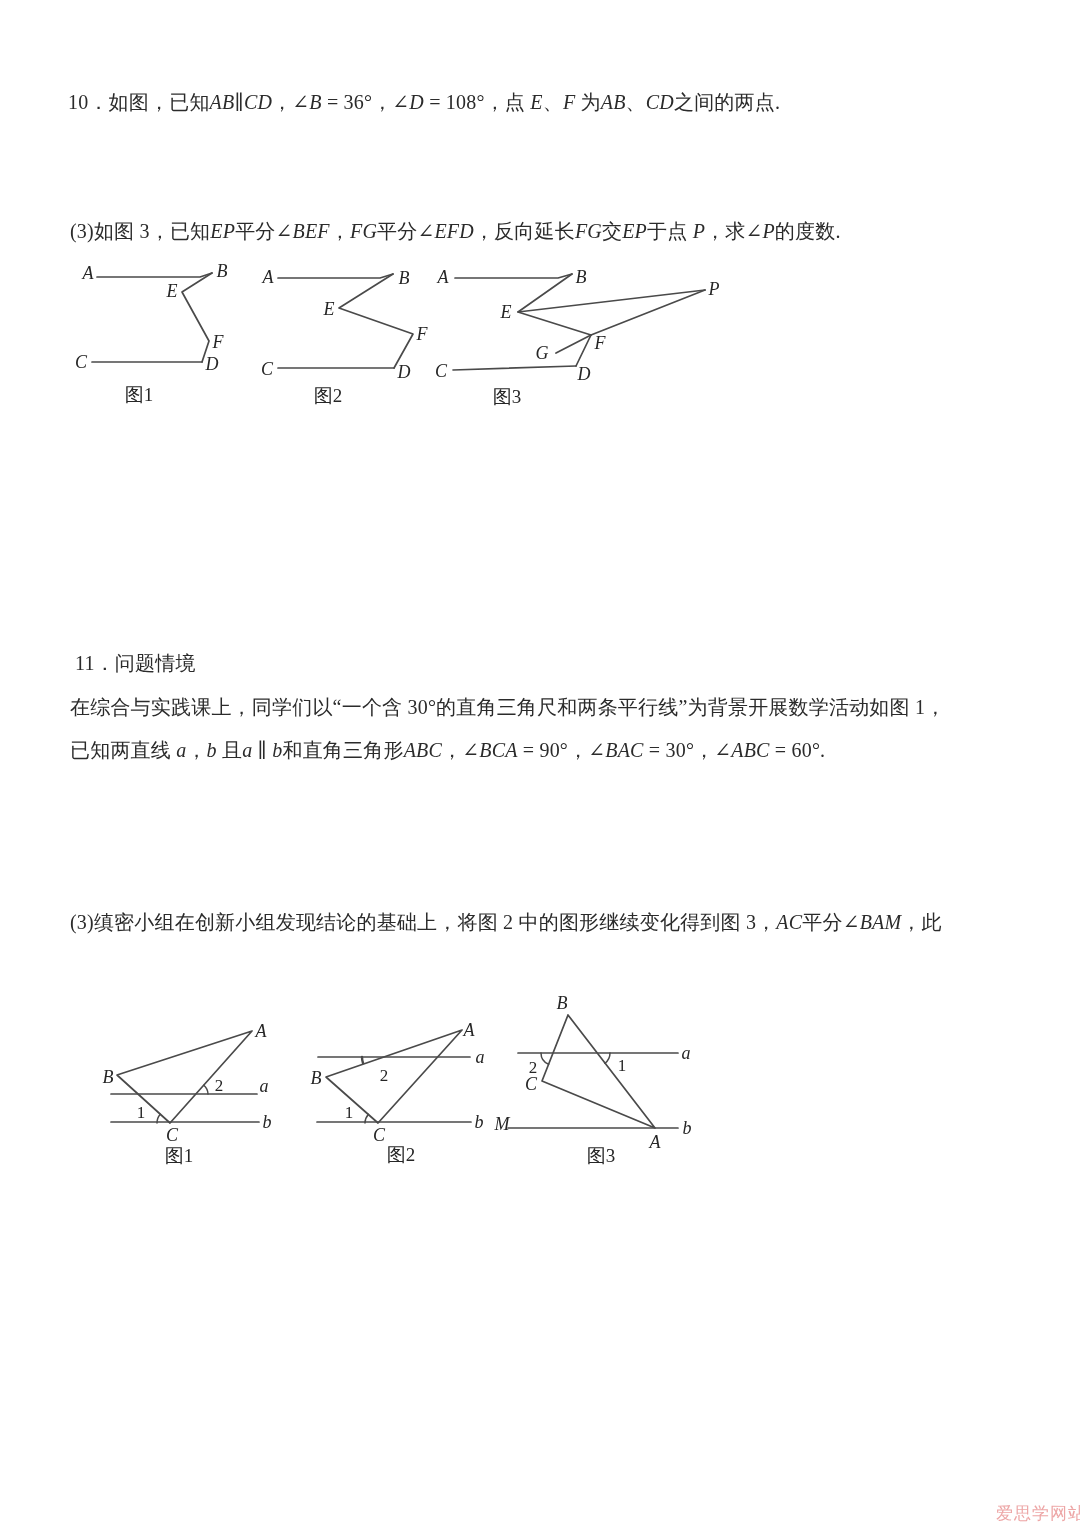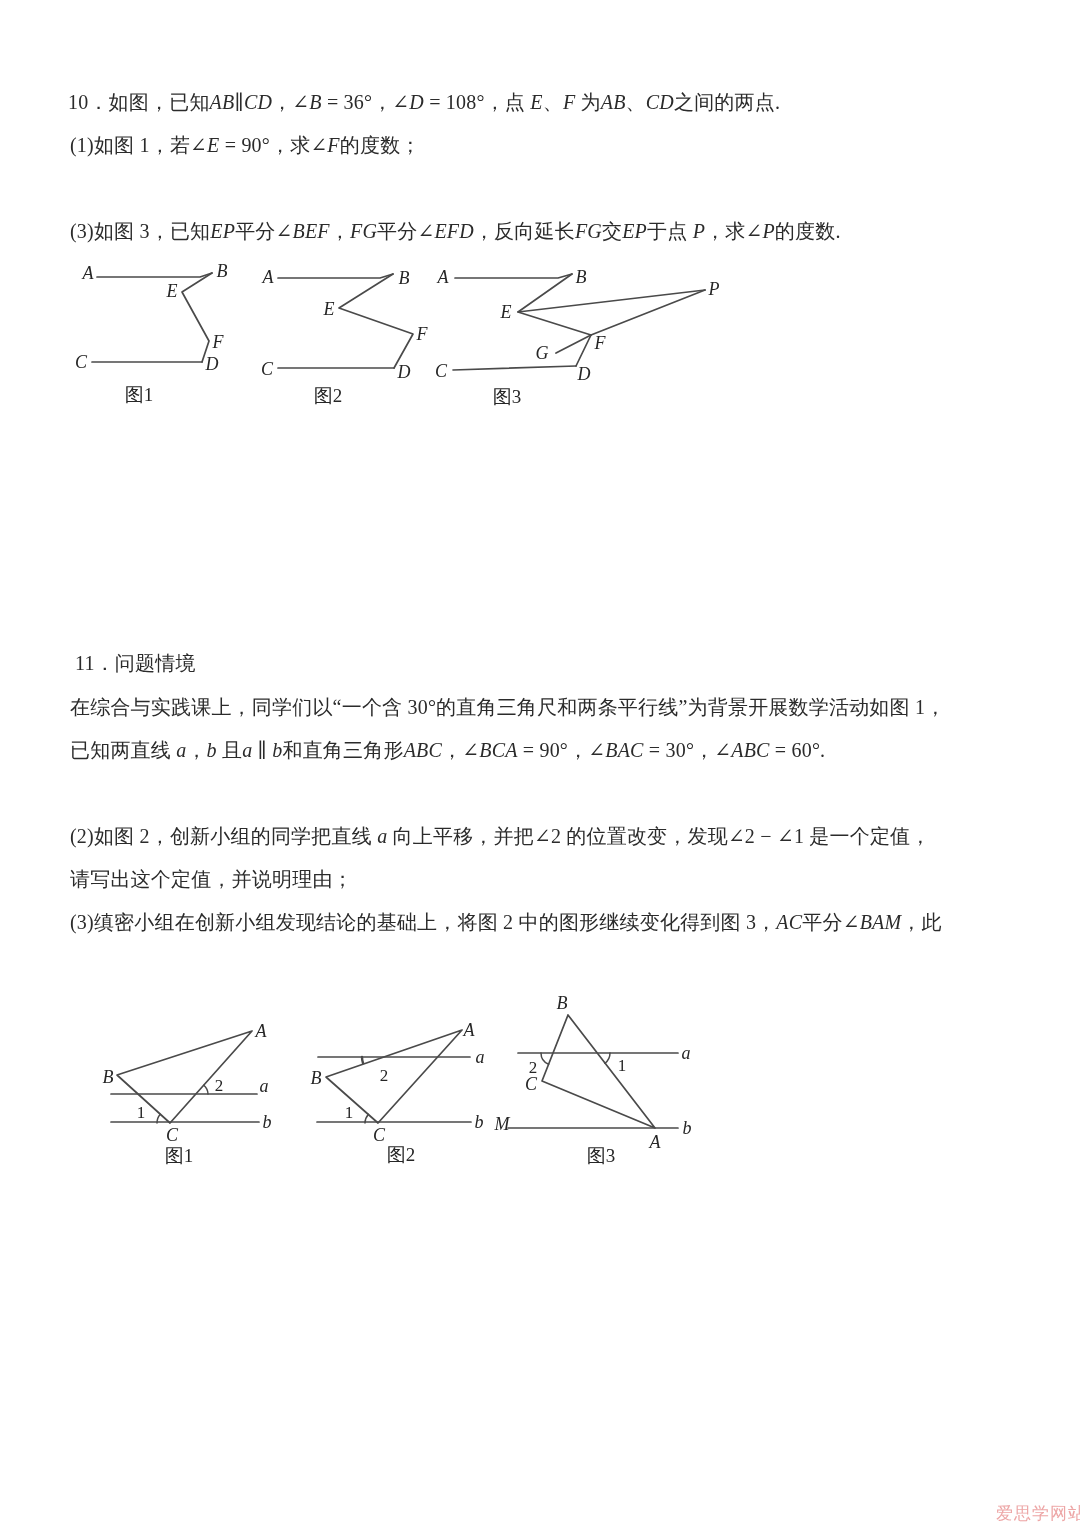--- a/index.html
+++ b/index.html
@@ -24,21 +24,20 @@
     position:absolute;left:996px;top:1502px;font-size:17px;letter-spacing:1px;
     color:#eda6a6;white-space:nowrap;
   }
 </style>
 </head>
 <body>
 
 <div id="page">
 
   <div class="tl" style="top:90px;left:68px"><span class="bd">10．</span><span>如图，已知</span><span class="it">AB</span><span>∥</span><span class="it">CD</span><span>，∠</span><span class="it">B</span><span> = 36°，∠</span><span class="it">D</span><span> = 108°，点 </span><span class="it">E</span><span>、</span><span class="it">F</span><span> 为</span><span class="it">AB</span><span>、</span><span class="it">CD</span><span>之间的两点.</span></div>
-  <div class="tl" style="top:133px"><span>(1)如图 1，若∠</span><span class="it">E</span><span> = 90°，求∠</span><span class="it">F</span><span>的度数；</span></div>
   <div class="tl" style="top:219px"><span>(3)如图 3，已知</span><span class="it">EP</span><span>平分∠</span><span class="it">BEF</span><span>，</span><span class="it">FG</span><span>平分∠</span><span class="it">EFD</span><span>，反向延长</span><span class="it">FG</span><span>交</span><span class="it">EP</span><span>于点 </span><span class="it">P</span><span>，求∠</span><span class="it">P</span><span>的度数.</span></div>
 
   <svg style="left:60px;top:255px" width="680" height="160" viewBox="60 255 680 160">
 
     <g>
       <polyline points="97,277 200,277 212,273"></polyline>
       <polyline points="212,273 182,292 209,341 202,362"></polyline>
       <line x1="92" y1="362" x2="202" y2="362"></line>
       <text class="var" x="88" y="279">A</text>
       <text class="var" x="222" y="277">B</text>
@@ -77,22 +76,20 @@
       <text class="var" x="542" y="359">G</text>
       <text class="var" x="441" y="377">C</text>
       <text class="var" x="584" y="380">D</text>
       <text class="cap" x="507" y="403">图3</text>
     </g>
   </svg>
 
   <div class="tl" style="top:651px;left:75px"><span class="bd">11．</span><span>问题情境</span></div>
   <div class="tl" style="top:695px"><span>在综合与实践课上，同学们以“一个含 30°的直角三角尺和两条平行线”为背景开展数学活动如图 1，</span></div>
   <div class="tl" style="top:738px"><span>已知两直线 </span><span class="it">a</span><span>，</span><span class="it">b</span><span> 且</span><span class="it">a</span><span> ∥ </span><span class="it">b</span><span>和直角三角形</span><span class="it">ABC</span><span>，∠</span><span class="it">BCA</span><span> = 90°，∠</span><span class="it">BAC</span><span> = 30°，∠</span><span class="it">ABC</span><span> = 60°.</span></div>
-  <div class="tl" style="top:824px"><span>(2)如图 2，创新小组的同学把直线 </span><span class="it">a</span><span> 向上平移，并把∠2 的位置改变，发现∠2 − ∠1 是一个定值，</span></div>
-  <div class="tl" style="top:867px"><span>请写出这个定值，并说明理由；</span></div>
   <div class="tl" style="top:910px"><span>(3)缜密小组在创新小组发现结论的基础上，将图 2 中的图形继续变化得到图 3，</span><span class="it">AC</span><span>平分∠</span><span class="it">BAM</span><span>，此</span></div>
 
   <svg style="left:90px;top:990px" width="610" height="185" viewBox="90 990 610 185">
 
     <g>
       <line x1="111" y1="1094" x2="257" y2="1094"></line>
       <line x1="111" y1="1122" x2="259" y2="1122"></line>
       <polyline points="252,1031 117,1075 170,1123 252,1031"></polyline>
       <path class="arc" d="M208,1094 A12,12 0 0 0 203.8,1085.2"></path>
       <path class="arc" d="M157,1123 A13,13 0 0 1 160.3,1114.3"></path>

